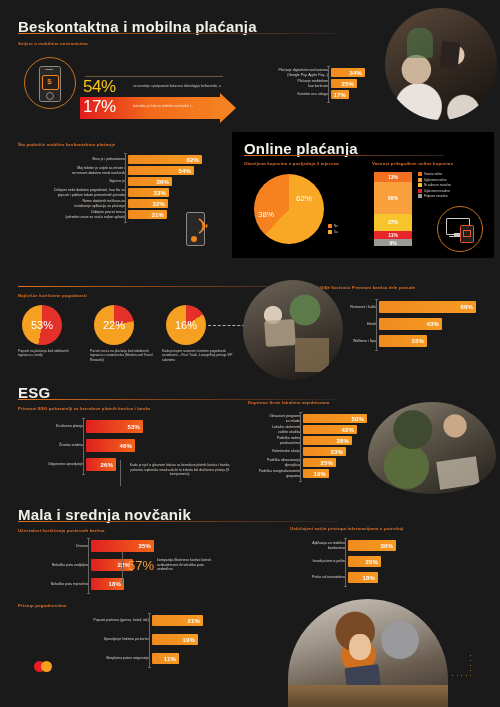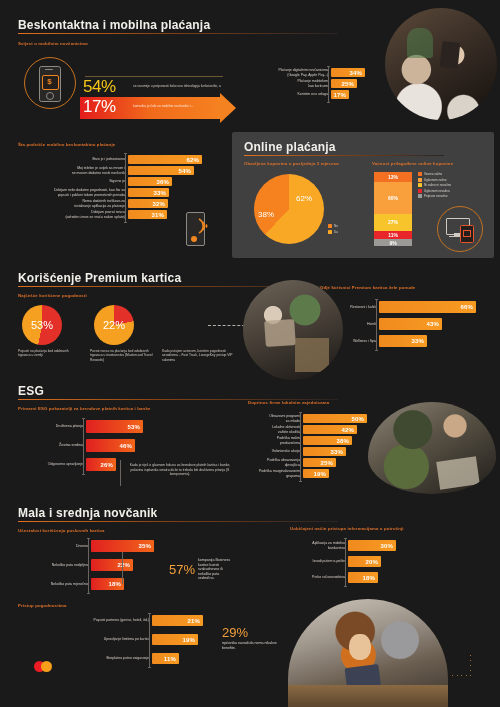--- a/index.html
+++ b/index.html
@@ -5,32 +5,32 @@
   html,body{margin:0;padding:0;background:#191919;}
   body{
     width:500px;height:707px;position:relative;overflow:hidden;
     font-family:"Liberation Sans","DejaVu Sans",sans-serif;
     background:#1b1a1a;
     color:#e8e3dd;
   }
   
   .sec{position:absolute;}
   .sec-title{
-    font-size:12px;font-weight:700;letter-spacing:.2px;
+    font-size:15px;font-weight:700;letter-spacing:.2px;
     color:#f0efe9;
   }
   .rule{
     height:1px;background:linear-gradient(90deg,#e8761f 0%,#8a4413 45%,#2a2423 100%);
     opacity:.95;
   }
   .sub{
     font-size:4.3px;color:#e0722a;letter-spacing:.15px;font-weight:600;
   }
   .panel{
-    background:#404040;border-radius:2px;
+    background:#000000;border-radius:2px;
   }
   
   .bc{position:relative;}
   .brow{display:flex;align-items:center;margin-bottom:2px;}
   .blab{
     font-size:3.5px;line-height:4.3px;color:#d8d2cb;text-align:right;
     padding-right:3px;flex:0 0 auto;
   }
   .btrack{position:relative;flex:1 1 auto;}
   .bbar{
@@ -288,37 +288,40 @@
   <div class="ring" style="position:absolute;left:205px;top:74px;width:44px;height:44px;">
     <div style="position:absolute;left:8px;top:11px;width:22px;height:15px;border:1px solid #cfc9c2;border-radius:1px;"></div>
     <div style="position:absolute;left:16px;top:26px;width:6px;height:3px;background:#cfc9c2;"></div>
     <div style="position:absolute;left:11px;top:29px;width:16px;height:1.2px;background:#cfc9c2;"></div>
     <div style="position:absolute;left:22px;top:18px;width:12px;height:16px;border:1.3px solid #e8552a;border-radius:1.5px;background:#241f1c;"></div>
     <div style="position:absolute;left:25px;top:23px;width:6px;height:5px;border:1px solid #e8552a;"></div>
   </div>
 </div>
 
 <div class="sec" style="left:0;top:263px;width:500px;height:115px;">
-  <div class="sec-title" style="position:absolute;left:18px;top:8px;">Korišćenje Premium kartica</div>
   <div class="rule" style="position:absolute;left:18px;top:23px;width:320px;"></div>
   <div class="sub" style="position:absolute;left:18px;top:30px;">Najčešće korišćene pogodnosti</div>
   <div class="sub" style="position:absolute;left:320px;top:22px;">Gdje korisnici Premium kartica žele ponude</div>
 
   <div class="donut" style="position:absolute;left:22px;top:42px;width:40px;height:40px;
               background:conic-gradient(#e3312a 0 191deg,#f5a020 191deg 360deg);">
     <div class="num">53%</div>
   </div>
   <div style="position:absolute;left:18px;top:86px;width:62px;font-size:3.3px;line-height:4.3px;color:#cfc9c2;">Popusti na plaćanja kod odabranih trgovaca u zemlji</div>
 
   <div class="donut" style="position:absolute;left:94px;top:42px;width:40px;height:40px;
               background:conic-gradient(#e3312a 0 79deg,#f5a020 79deg 360deg);">
     <div class="num">22%</div>
   </div>
   <div style="position:absolute;left:90px;top:86px;width:66px;font-size:3.3px;line-height:4.3px;color:#cfc9c2;">Povrat novca na plaćanja kod odabranih trgovaca u inostranstvu (Mastercard Travel Rewards)</div>
 
+  <div class="donut" style="position:absolute;left:166px;top:42px;width:40px;height:40px;
+              background:conic-gradient(#e3312a 0 58deg,#f5a020 58deg 360deg);">
+    <div class="num">16%</div>
+  </div>
   <div style="position:absolute;left:162px;top:86px;width:72px;font-size:3.3px;line-height:4.3px;color:#cfc9c2;">Kada putujem avionom, koristim pogodnosti aerodroma – Fast Track, LoungeKey pristup VIP salonima</div>
 
   <div class="dashed" style="position:absolute;left:208px;top:62px;width:42px;"></div>
 
   <div class="photo" style="position:absolute;left:243px;top:17px;width:100px;height:100px;
               background:
                 radial-gradient(circle at 30% 35%,#d9cbb7 0 9%,transparent 10%),
                 radial-gradient(circle at 62% 30%,#5d7a4a 0 16%,transparent 17%),
                 linear-gradient(160deg,#6b6257,#4a4239 45%,#2b2622 80%,#191614);">
     <div style="position:absolute;left:22%;top:40%;width:30px;height:26px;background:#b5a48c;opacity:.8;border-radius:3px;transform:rotate(-4deg);"></div>
@@ -487,21 +490,21 @@
       <div class="blab" style="width:70px;">Nekoliko puta mjesečno</div>
       <div class="btrack">
           <div class="bbar red" style="width:33px;height:12px;">
         <span class="bval">18%</span>
           </div>
         </div>
     </div>
   </div>
 
   <div style="position:absolute;left:128px;top:58px;width:105px;">
-    <div style="display:flex;align-items:center;margin-left:41px;">
+    <div style="display:flex;align-items:flex-start;">
       <span class="callout-num">57%</span>
       <span class="callout-txt" style="margin-left:3px;width:62px;">kompanija Business kartice koristi svakodnevno ili nekoliko puta sedmično.</span>
     </div>
   </div>
   <div style="position:absolute;left:122px;top:52px;width:1px;height:32px;background:#6a6561;"></div>
 
   <div class="bc" style="position:absolute;left:290px;top:40px;width:145px;">
     <div class="axis" style="left:55px;"></div>
     <div class="brow" style="margin-bottom:5px;">
       <div class="blab" style="width:55px;white-space:pre-line;">Aplikacija za mobilno
@@ -555,24 +558,20 @@
     <div class="brow">
       <div class="blab" style="width:131px;">Besplatno putno osiguranje</div>
       <div class="btrack">
           <div class="bbar" style="width:27px;height:11px;">
         <span class="bval">11%</span>
           </div>
         </div>
     </div>
   </div>
 
-  <div style="position:absolute;left:222px;top:30px;width:62px;">
-    <div class="callout-num">29%</div>
-    <div class="callout-txt" style="margin-top:1px;">ispitanika navodi da nema nikakve benefite.</div>
-  </div>
 
   <div style="position:absolute;left:34px;top:66px;display:flex;align-items:center;">
     <div class="mc-red"></div>
     <div class="mc-yel"></div>
   </div>
 
   <div class="photo" style="position:absolute;left:290px;top:600px;width:0;height:0;"></div>
   <div style="position:absolute;left:288px;top:4px;width:160px;height:108px;
               border-radius:80px 80px 0 0;overflow:hidden;
               background:

